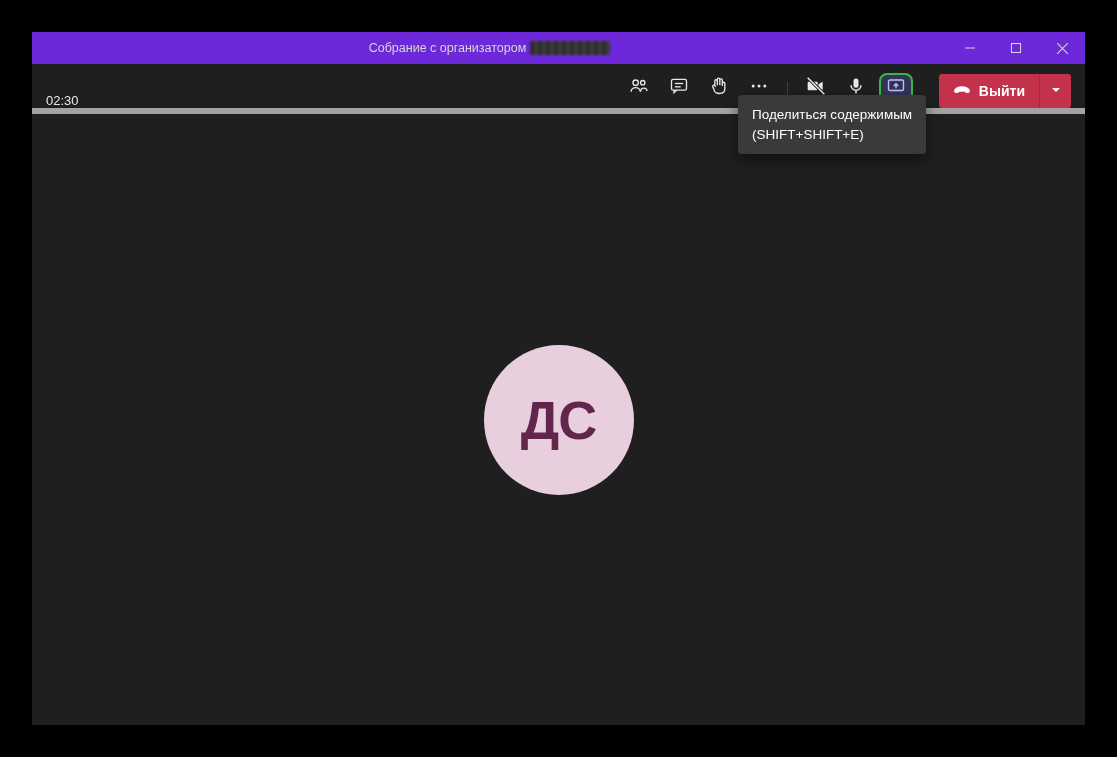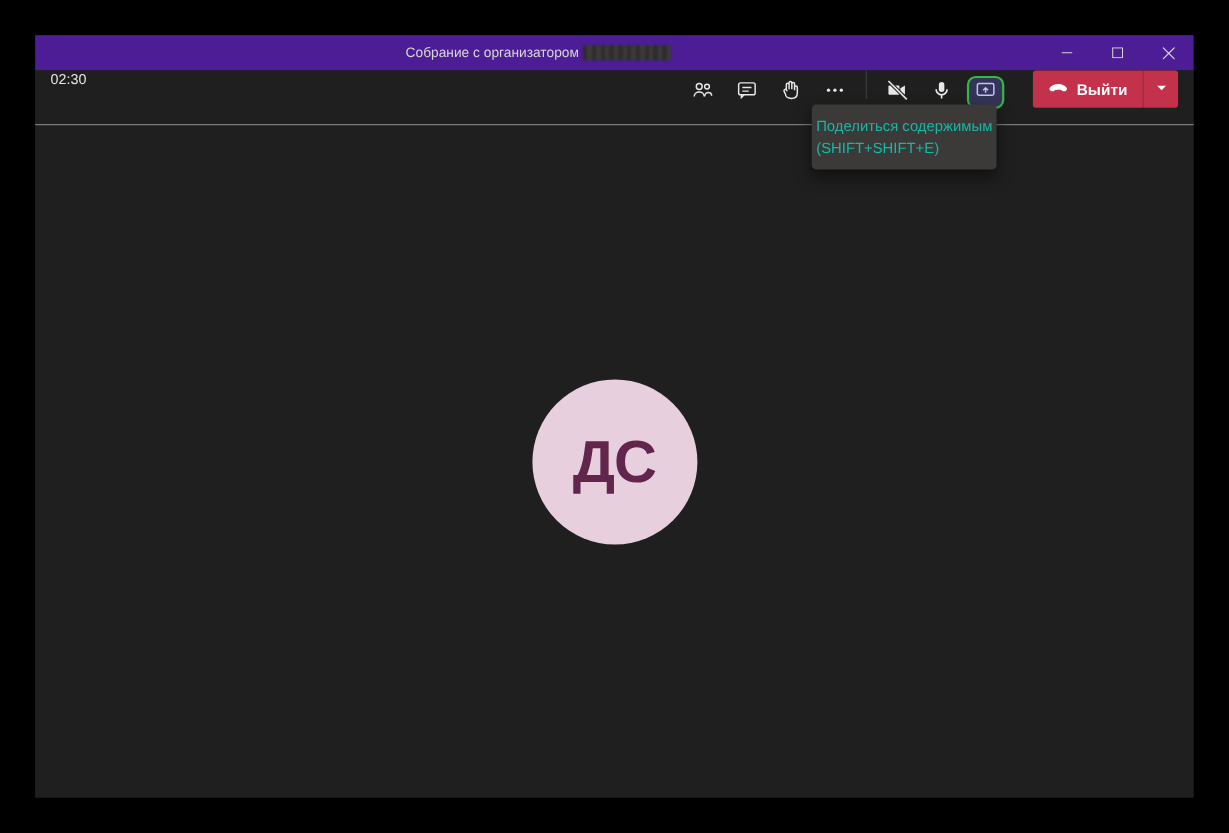--- a/index.html
+++ b/index.html
@@ -7,21 +7,21 @@
   .window {
     position: absolute;
     left: 32px; top: 32px;
     width: 1053px; height: 693px;
     background: #1f1f1f;
     display: flex; flex-direction: column;
   }
   
   .titlebar {
     height: 32px;
-    background: #4c1d95;
+    background: #6d28d9;
     display: flex; align-items: center;
     font-size: 12.5px; color: #d6d6d6;
   }
   .titlebar-center { flex: 1; text-align: center; display:flex; justify-content:center; align-items:center; gap:4px;}
   .titlebar .blurred {
     display:inline-block; width: 80px; height: 14px;
     background: repeating-linear-gradient(90deg,#2d2d2d 0 4px,#3a3a3a 4px 8px);
     filter: blur(1px);
   }
   .win-controls { display:flex; }
@@ -30,22 +30,22 @@
     display:flex; align-items:center; justify-content:center;
     color:#d6d6d6; cursor:pointer;
   }
   .win-btn svg { width:10px; height:10px; stroke:#d6d6d6; stroke-width:1; fill:none; }
   .win-close svg { width:11px; height:11px; }
 
   
   .toolbar {
     height: 50px;
     background: #1f1f1f;
-    border-bottom: 1px solid #a3a3a3;
-    display:flex; align-items:flex-start;
+    border-bottom: 6px solid #a3a3a3;
+    display:flex; align-items:flex-end;
     padding: 0 14px;
   }
   .timer { color:#e6e6e6; font-size:13px; }
   .toolbar-spacer { flex:1; }
   .tbtn {
     width: 40px; height: 40px;
     display:flex; align-items:center; justify-content:center;
     cursor:pointer; border-radius:3px;
     position:relative;
   }
@@ -83,24 +83,24 @@
     display:flex; align-items:center; justify-content:center;
     cursor:pointer;
   }
   .leave-caret svg { width:12px; height:12px; fill:#fff; }
 
   
   .tooltip {
     position:absolute;
     left:738px; top:95px;
     background:#3b3a39;
-    color:#14b8a6;
+    color:#ffffff;
     font-size:13.5px;
     line-height:1.45;
-    padding:10px 4px;
+    padding:10px 14px;
     border-radius:4px;
     box-shadow:0 6px 14px rgba(0,0,0,.5);
     max-width:260px;
     z-index:50;
   }
 
   
   .stage {
     flex:1; background:#1f1f1f;
     display:flex; flex-direction:row;

